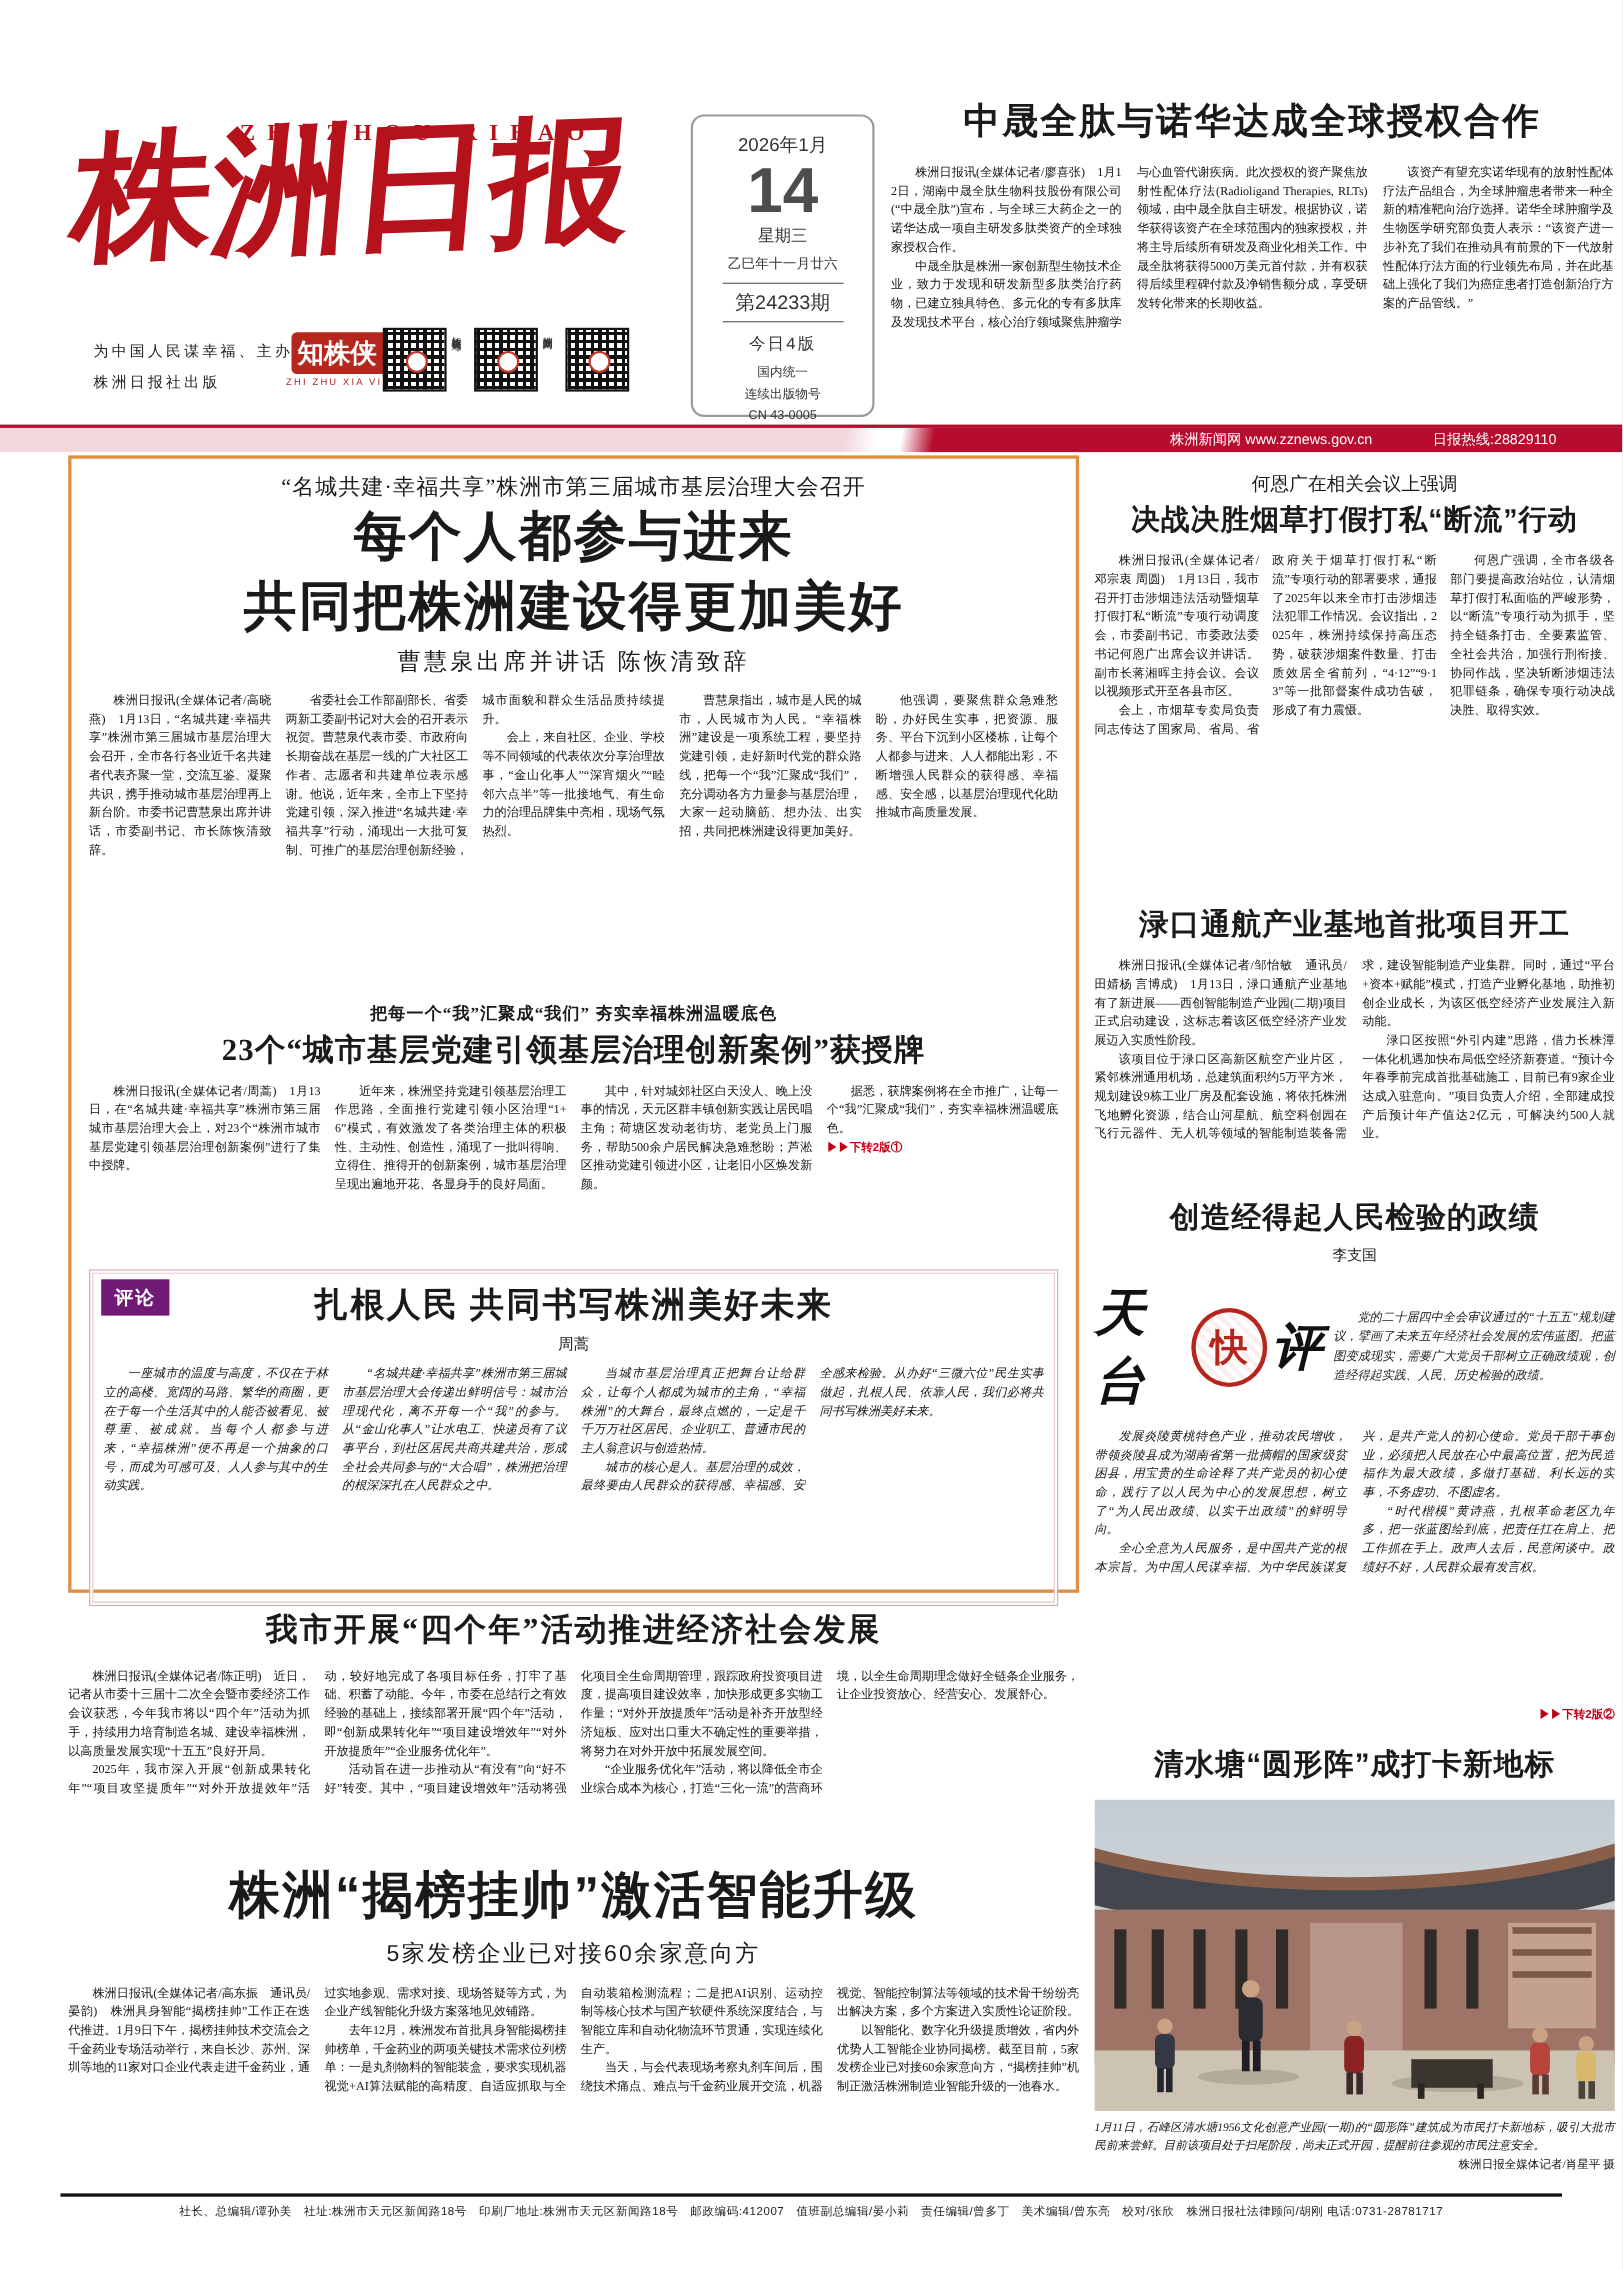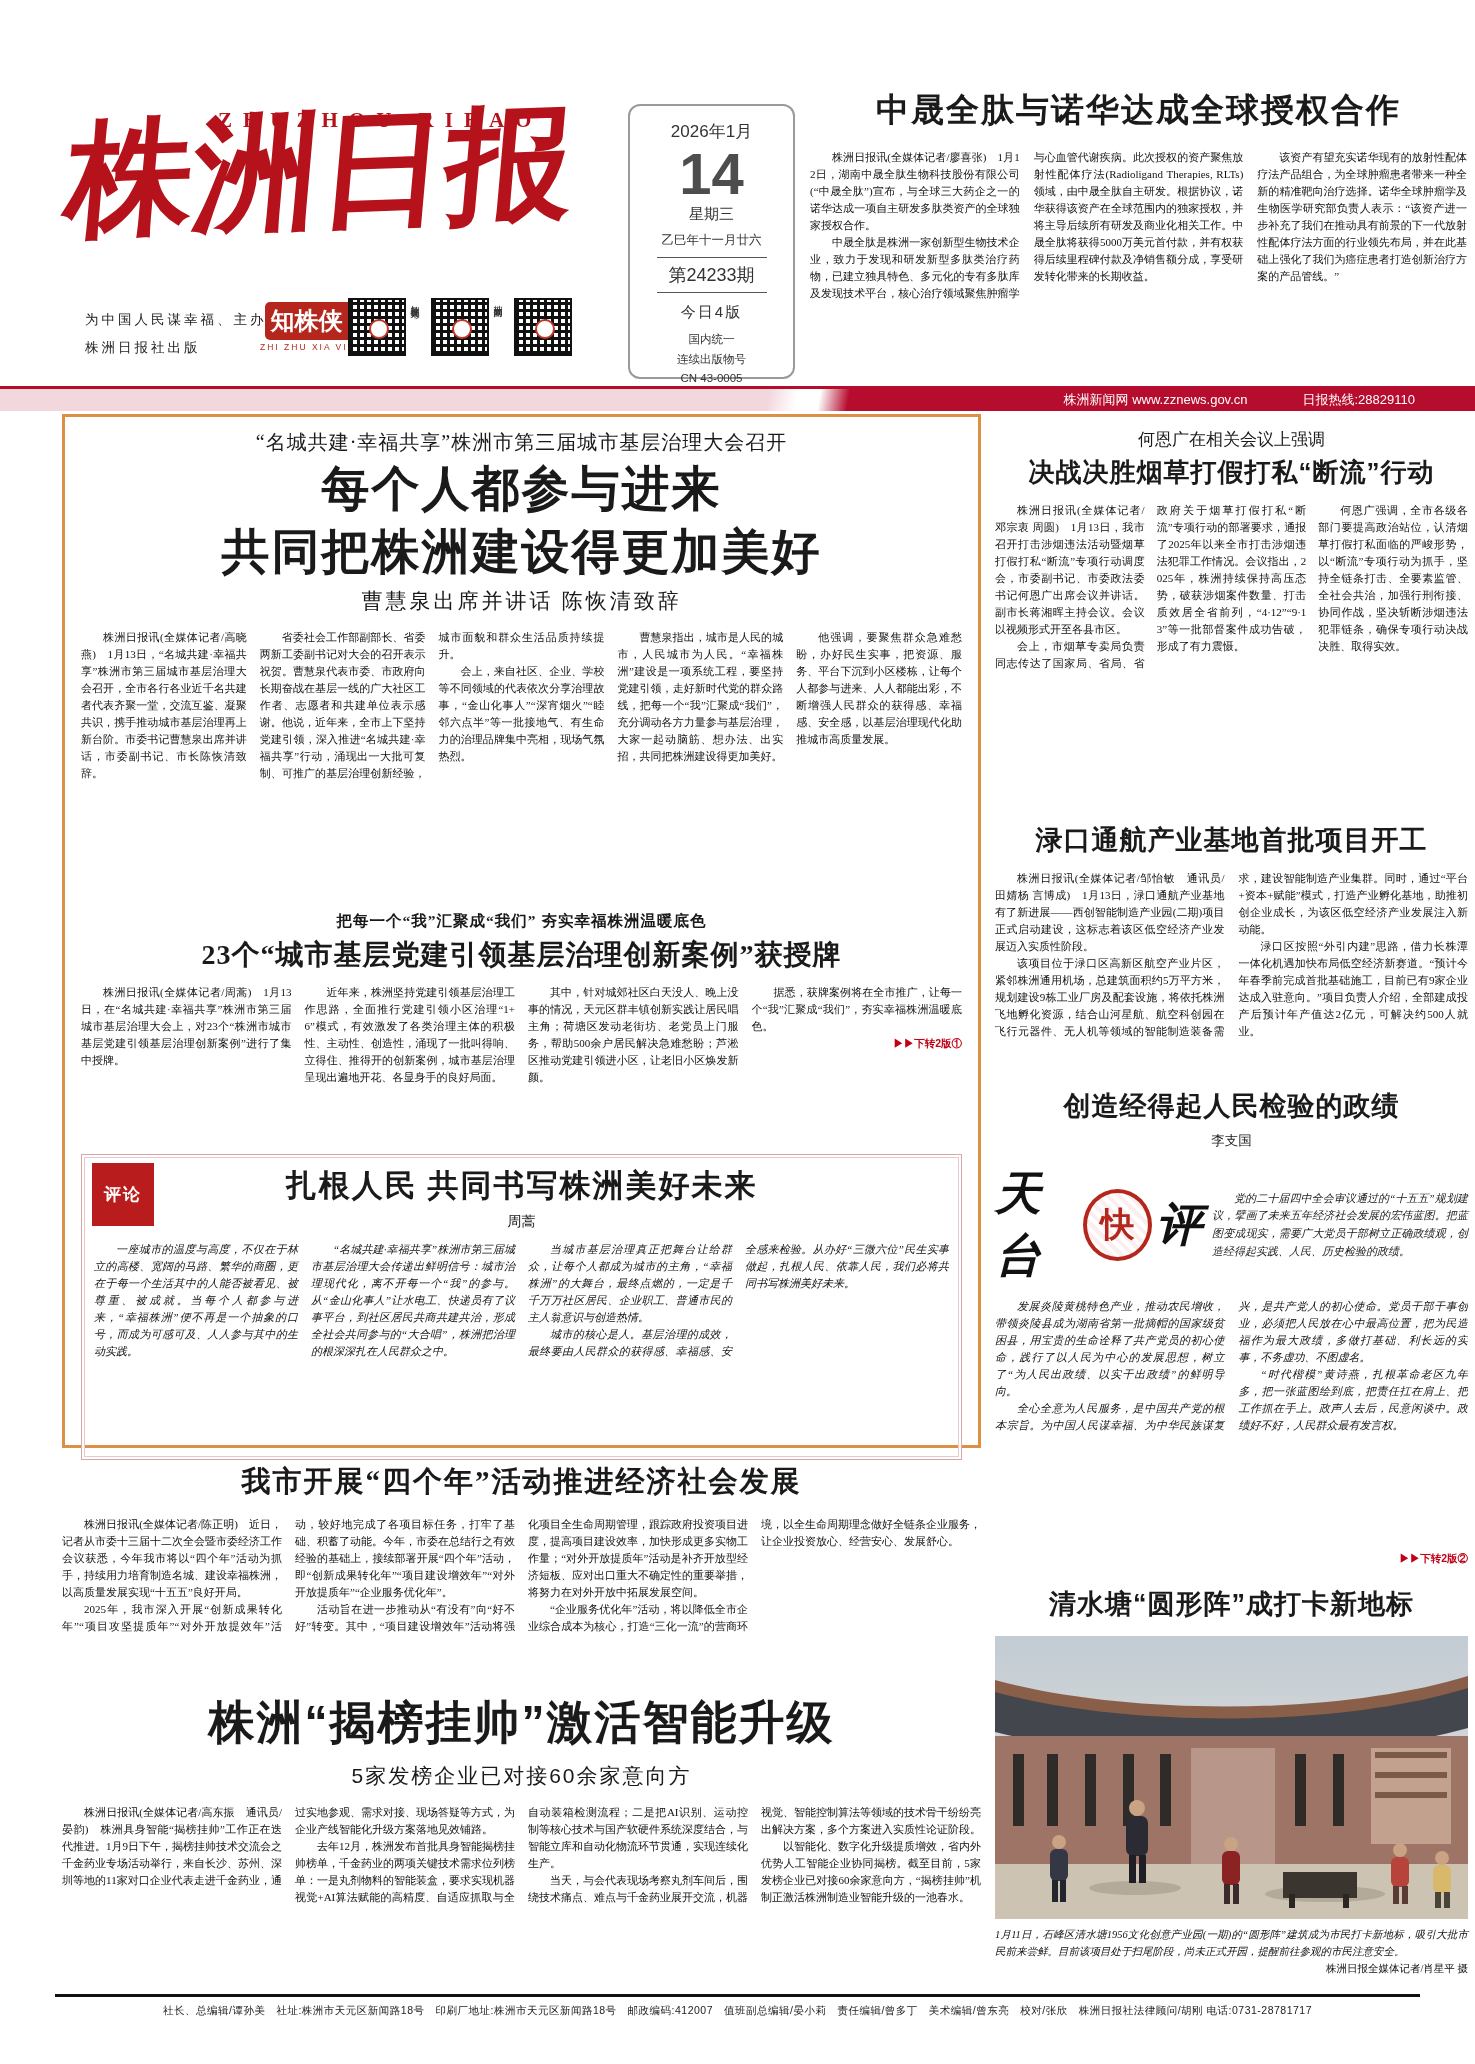--- a/index.html
+++ b/index.html
@@ -66,22 +66,22 @@
   .subhead{margin-top:6px;text-align:center;font-size:21px;letter-spacing:3px;}
   .congress-body{margin-top:14px;column-count:5;column-gap:13px;height:268px;overflow:hidden;}
   .sec-kicker{margin-top:14px;text-align:center;font-size:15.5px;font-weight:bold;letter-spacing:1px;}
   .sec-head{margin:4px 0 0;text-align:center;font-size:28px;font-weight:bold;letter-spacing:1px;}
   .cases-body{margin-top:10px;column-count:4;column-gap:13px;height:158px;overflow:hidden;}
   .jump{color:#c00016;font-weight:bold;font-family:"Liberation Sans",sans-serif;font-size:10.5px;}
 
   
   .combox{margin-top:12px;border:1px solid #d8a8a8;box-shadow:inset 0 0 0 2px #fff,inset 0 0 0 3px #e9c9c9;
           padding:8px 12px 10px;position:relative;}
-  .comtab{position:absolute;left:10px;top:8px;background:#b91c1c;color:#fff;font-size:17px;font-weight:bold;
-          padding:20px 12px;letter-spacing:2px;font-family:"Liberation Sans",sans-serif;}
+  .comtab{position:absolute;left:10px;top:8px;background:#701a75;color:#fff;font-size:17px;font-weight:bold;
+          padding:5px 12px;letter-spacing:2px;font-family:"Liberation Sans",sans-serif;}
   .comhead{margin:2px 0 0;text-align:center;font-size:31px;font-weight:bold;letter-spacing:2px;}
   .comauthor{text-align:center;font-size:14px;margin-top:6px;}
   .com-body{margin-top:10px;column-count:4;column-gap:13px;height:208px;overflow:hidden;font-style:italic;}
 
   
   .sinian{position:absolute;left:62px;top:1462px;width:919px;}
   .sinian h2{margin:0;text-align:center;font-size:29px;font-weight:bold;letter-spacing:2px;}
   .sinian .body-cols{margin-top:14px;column-count:4;column-gap:13px;height:160px;overflow:hidden;}
   .jiebang{position:absolute;left:62px;top:1692px;width:919px;}
   .jiebang h2{margin:0;text-align:center;font-size:46px;font-weight:bold;letter-spacing:2px;
@@ -198,21 +198,21 @@
       <p>他强调，要聚焦群众急难愁盼，办好民生实事，把资源、服务、平台下沉到小区楼栋，让每个人都参与进来、人人都能出彩，不断增强人民群众的获得感、幸福感、安全感，以基层治理现代化助推城市高质量发展。</p>
     </div>
 
     <div class="sec-kicker">把每一个“我”汇聚成“我们”  夯实幸福株洲温暖底色</div>
     <h2 class="sec-head">23个“城市基层党建引领基层治理创新案例”获授牌</h2>
     <div class="body-cols cases-body">
       <p>株洲日报讯(全媒体记者/周蒿)　1月13日，在“名城共建·幸福共享”株洲市第三届城市基层治理大会上，对23个“株洲市城市基层党建引领基层治理创新案例”进行了集中授牌。</p>
       <p>近年来，株洲坚持党建引领基层治理工作思路，全面推行党建引领小区治理“1+6”模式，有效激发了各类治理主体的积极性、主动性、创造性，涌现了一批叫得响、立得住、推得开的创新案例，城市基层治理呈现出遍地开花、各显身手的良好局面。</p>
       <p>其中，针对城郊社区白天没人、晚上没事的情况，天元区群丰镇创新实践让居民唱主角；荷塘区发动老街坊、老党员上门服务，帮助500余户居民解决急难愁盼；芦淞区推动党建引领进小区，让老旧小区焕发新颜。</p>
       <p>据悉，获牌案例将在全市推广，让每一个“我”汇聚成“我们”，夯实幸福株洲温暖底色。</p>
-      <p class="jump" style="text-indent:0;text-align:right;">▶▶下转2版①</p>
+      <p class="jump" style="text-indent:0;">▶▶下转2版①</p>
     </div>
 
     <div class="combox">
       <div class="comtab">评论</div>
       <h2 class="comhead">扎根人民  共同书写株洲美好未来</h2>
       <div class="comauthor">周蒿</div>
       <div class="body-cols com-body">
         <p>一座城市的温度与高度，不仅在于林立的高楼、宽阔的马路、繁华的商圈，更在于每一个生活其中的人能否被看见、被尊重、被成就。当每个人都参与进来，“幸福株洲”便不再是一个抽象的口号，而成为可感可及、人人参与其中的生动实践。</p>
         <p>“名城共建·幸福共享”株洲市第三届城市基层治理大会传递出鲜明信号：城市治理现代化，离不开每一个“我”的参与。从“金山化事人”让水电工、快递员有了议事平台，到社区居民共商共建共治，形成全社会共同参与的“大合唱”，株洲把治理的根深深扎在人民群众之中。</p>
         <p>当城市基层治理真正把舞台让给群众，让每个人都成为城市的主角，“幸福株洲”的大舞台，最终点燃的，一定是千千万万社区居民、企业职工、普通市民的主人翁意识与创造热情。</p>

